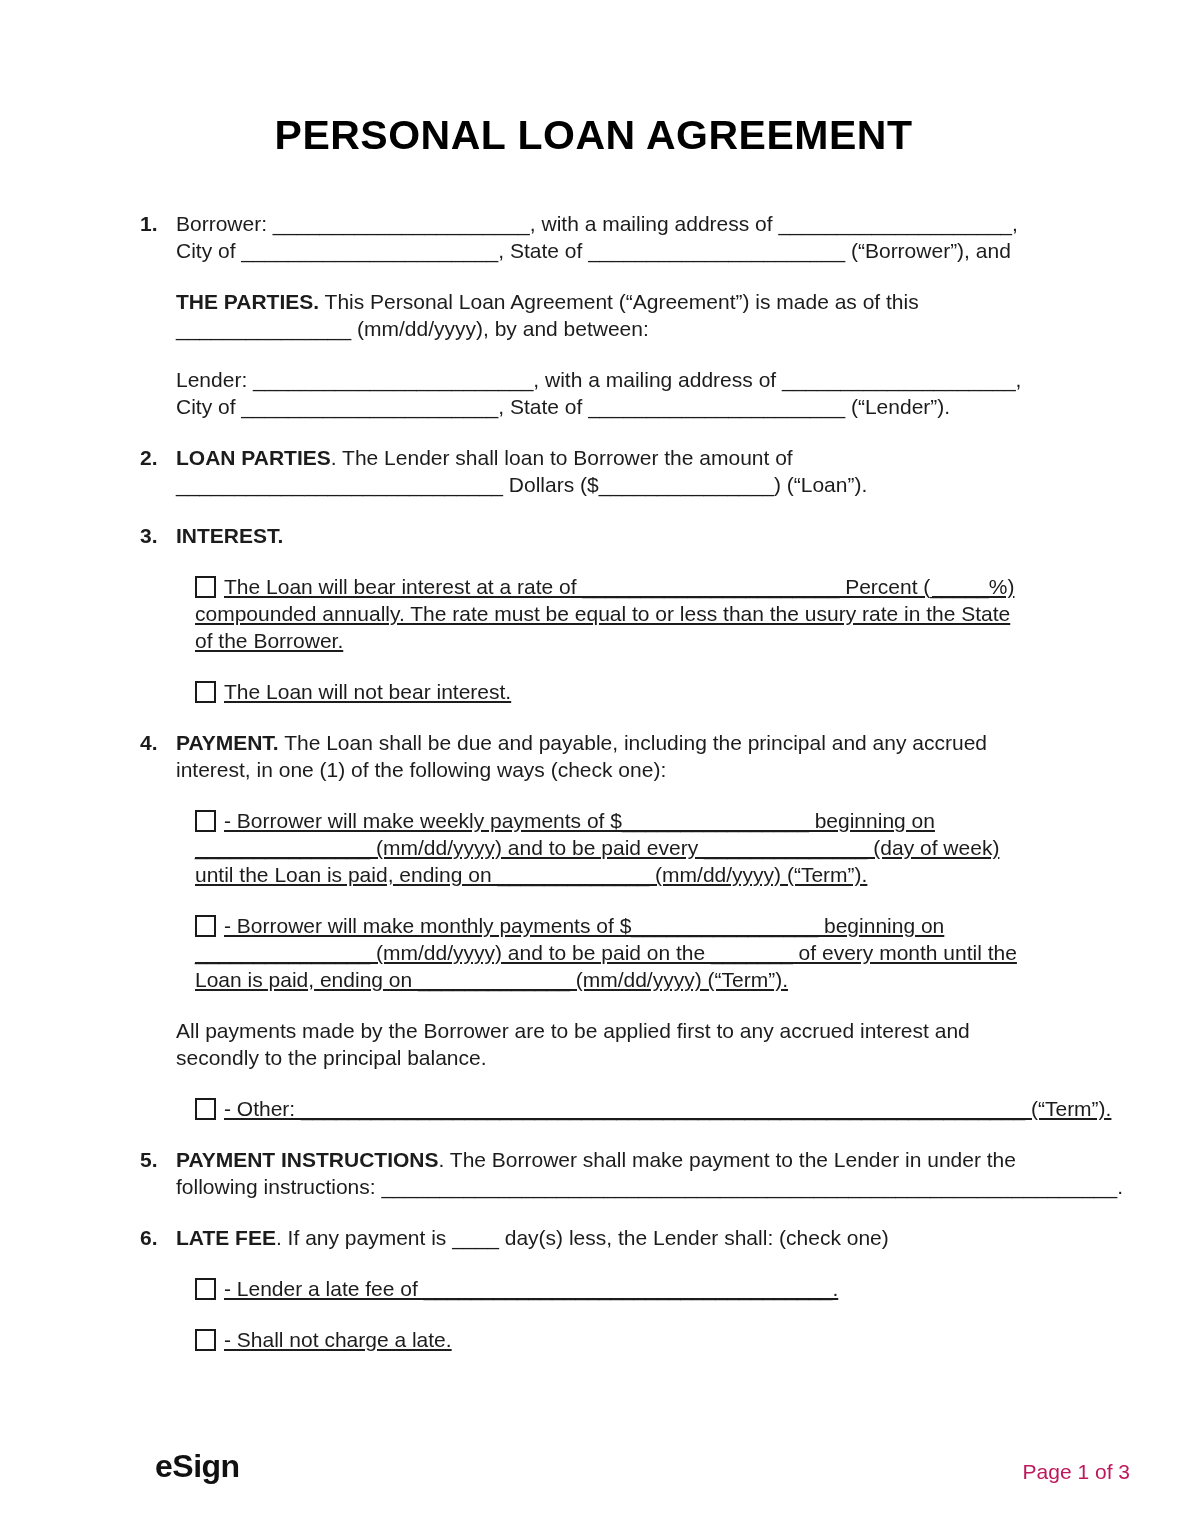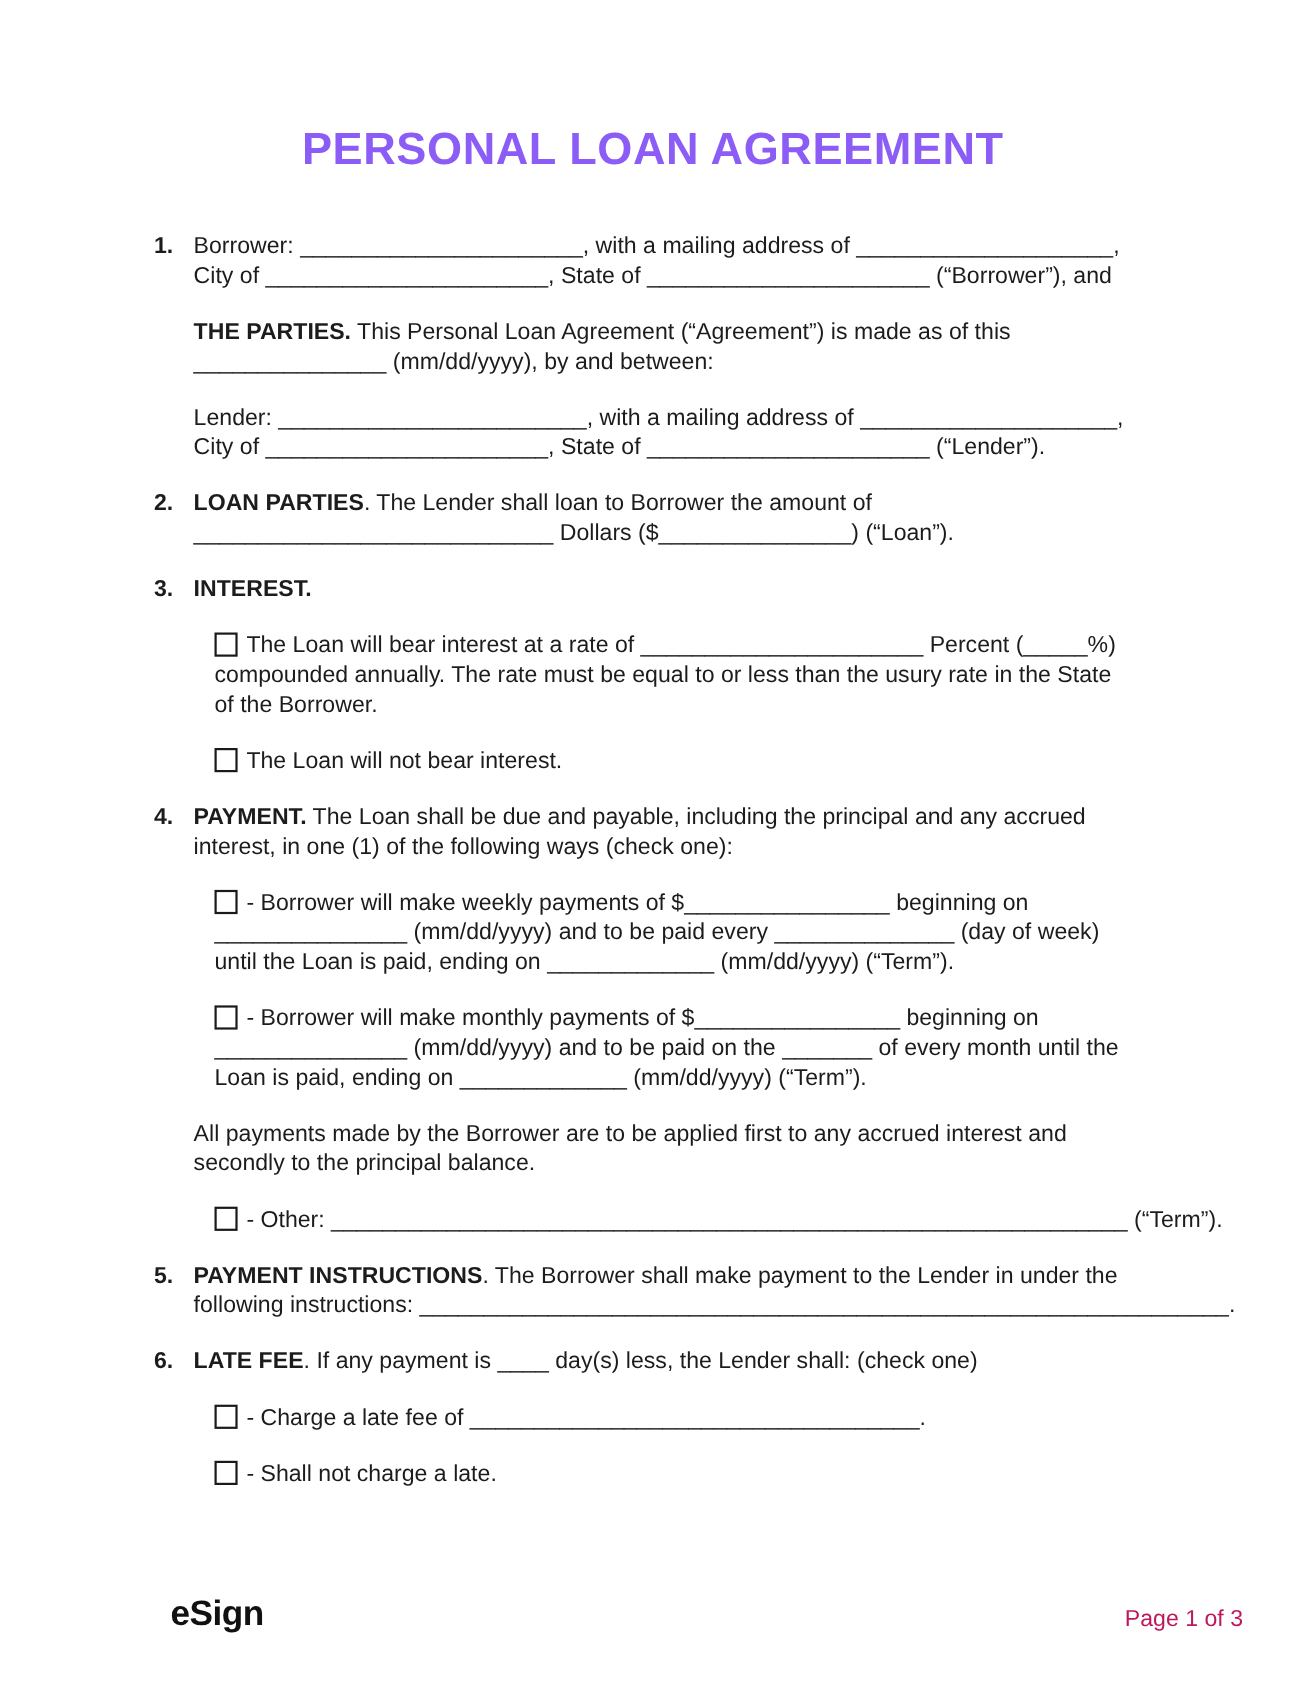--- a/index.html
+++ b/index.html
@@ -13,21 +13,21 @@
     width: 1187px;
     height: 1536px;
     background: #ffffff;
     overflow: hidden;
   }
   .doc-title {
     padding-top: 110px;
     text-align: center;
     font-size: 41px;
     font-weight: bold;
-    color: #8b5cf6;
+    color: #000000;
     letter-spacing: 0.5px;
     line-height: 50px;
     margin-bottom: 50px;
   }
   .sections {
     margin-left: 140px;
     width: 915px;
   }
   .section { display: flex; }
   .section-number {
@@ -38,21 +38,21 @@
     line-height: 27px;
   }
   .section-content { flex: 1 1 auto; }
   .para {
     font-size: 21px;
     line-height: 27px;
     white-space: pre;
     margin-bottom: 24px;
   }
   .hd { font-weight: bold; }
-  .cb { margin-left: 19px; }
+  .cb { margin-left: 19px; text-decoration: underline; }
   .checkbox {
     display: inline-block;
     width: 21px;
     height: 22px;
     border: 2.5px solid #1a1a1a;
     background: #ffffff;
     vertical-align: -4px;
     margin-right: 8px;
     cursor: pointer;
   }
@@ -135,21 +135,21 @@
       <div class="section-content">
         <p class="para"><b class="hd">PAYMENT INSTRUCTIONS</b><span>. The Borrower shall make payment to the Lender in under the
 following instructions: _______________________________________________________________.</span></p>
       </div>
     </div>
 
     <div class="section">
       <div class="section-number">6.</div>
       <div class="section-content">
         <p class="para"><b class="hd">LATE FEE</b><span>. If any payment is ____ day(s) less, the Lender shall: (check one)</span></p>
-        <p class="para cb"><span class="checkbox"></span><span class="cb-label">- Charge a late fee of ___________________________________.</span></p>
+        <p class="para cb"><span class="checkbox"></span><span class="cb-label">- Lender a late fee of ___________________________________.</span></p>
         <p class="para cb"><span class="checkbox"></span><span class="cb-label">- Shall not charge a late.</span></p>
       </div>
     </div>
 
   </div>
 
   <div class="footer-brand">eSign</div>
   <div class="footer-page">Page 1 of 3</div>
 
 </div>

